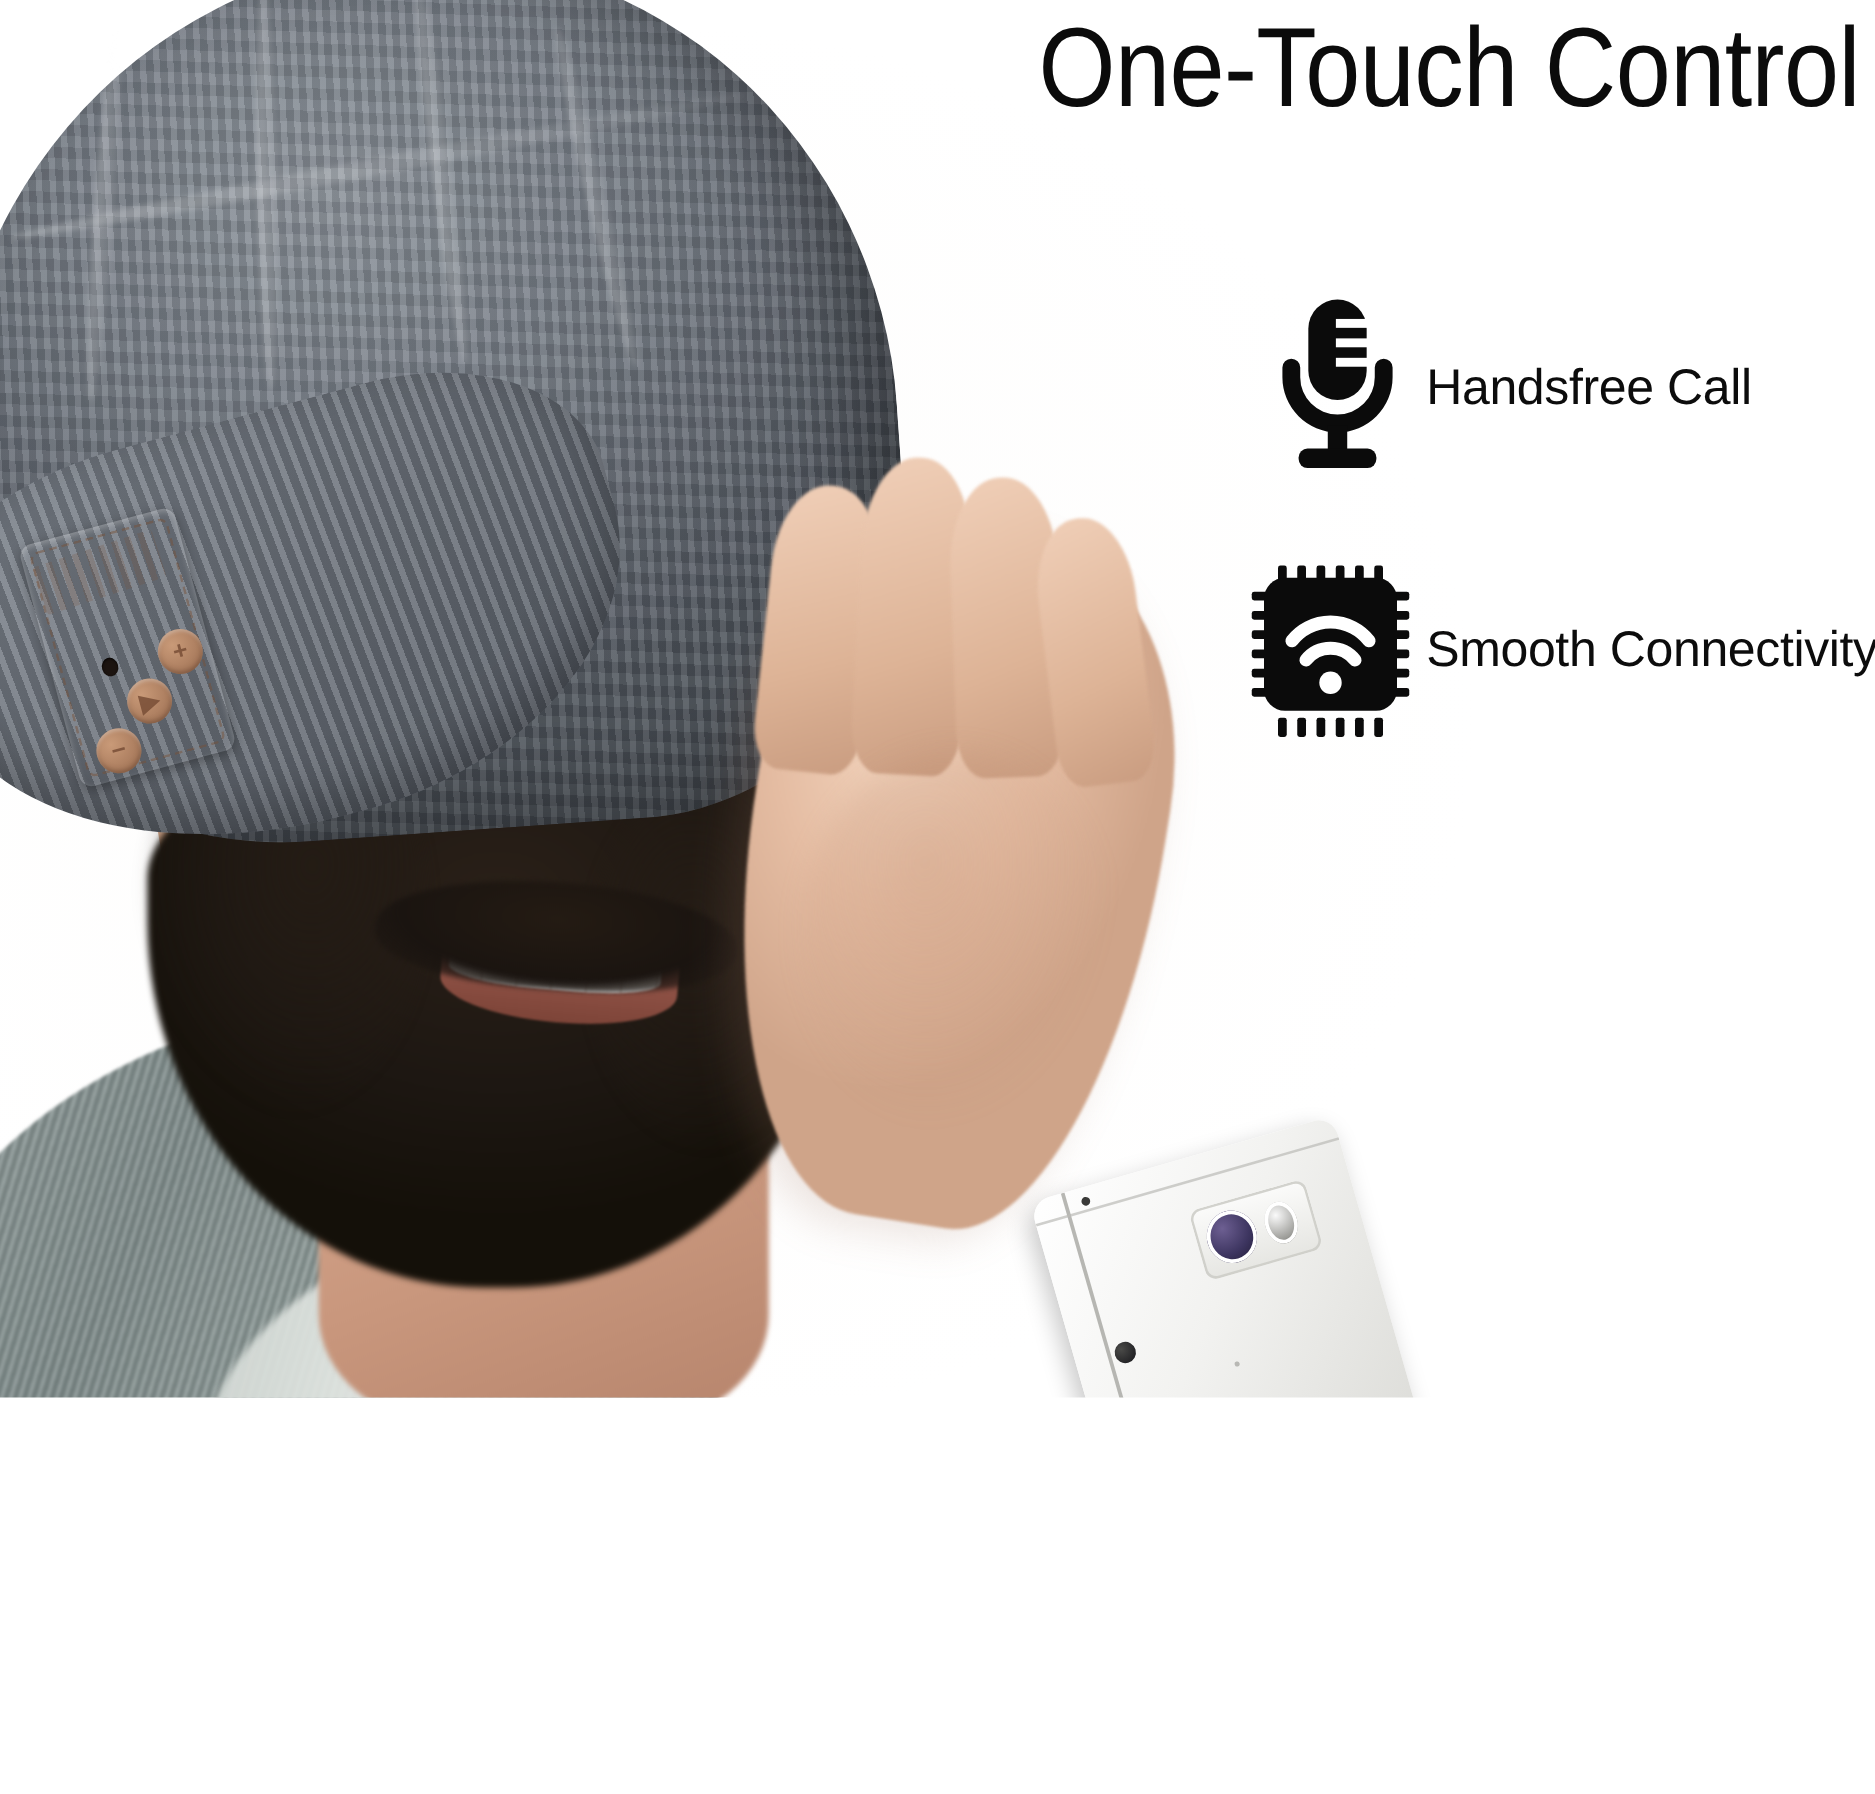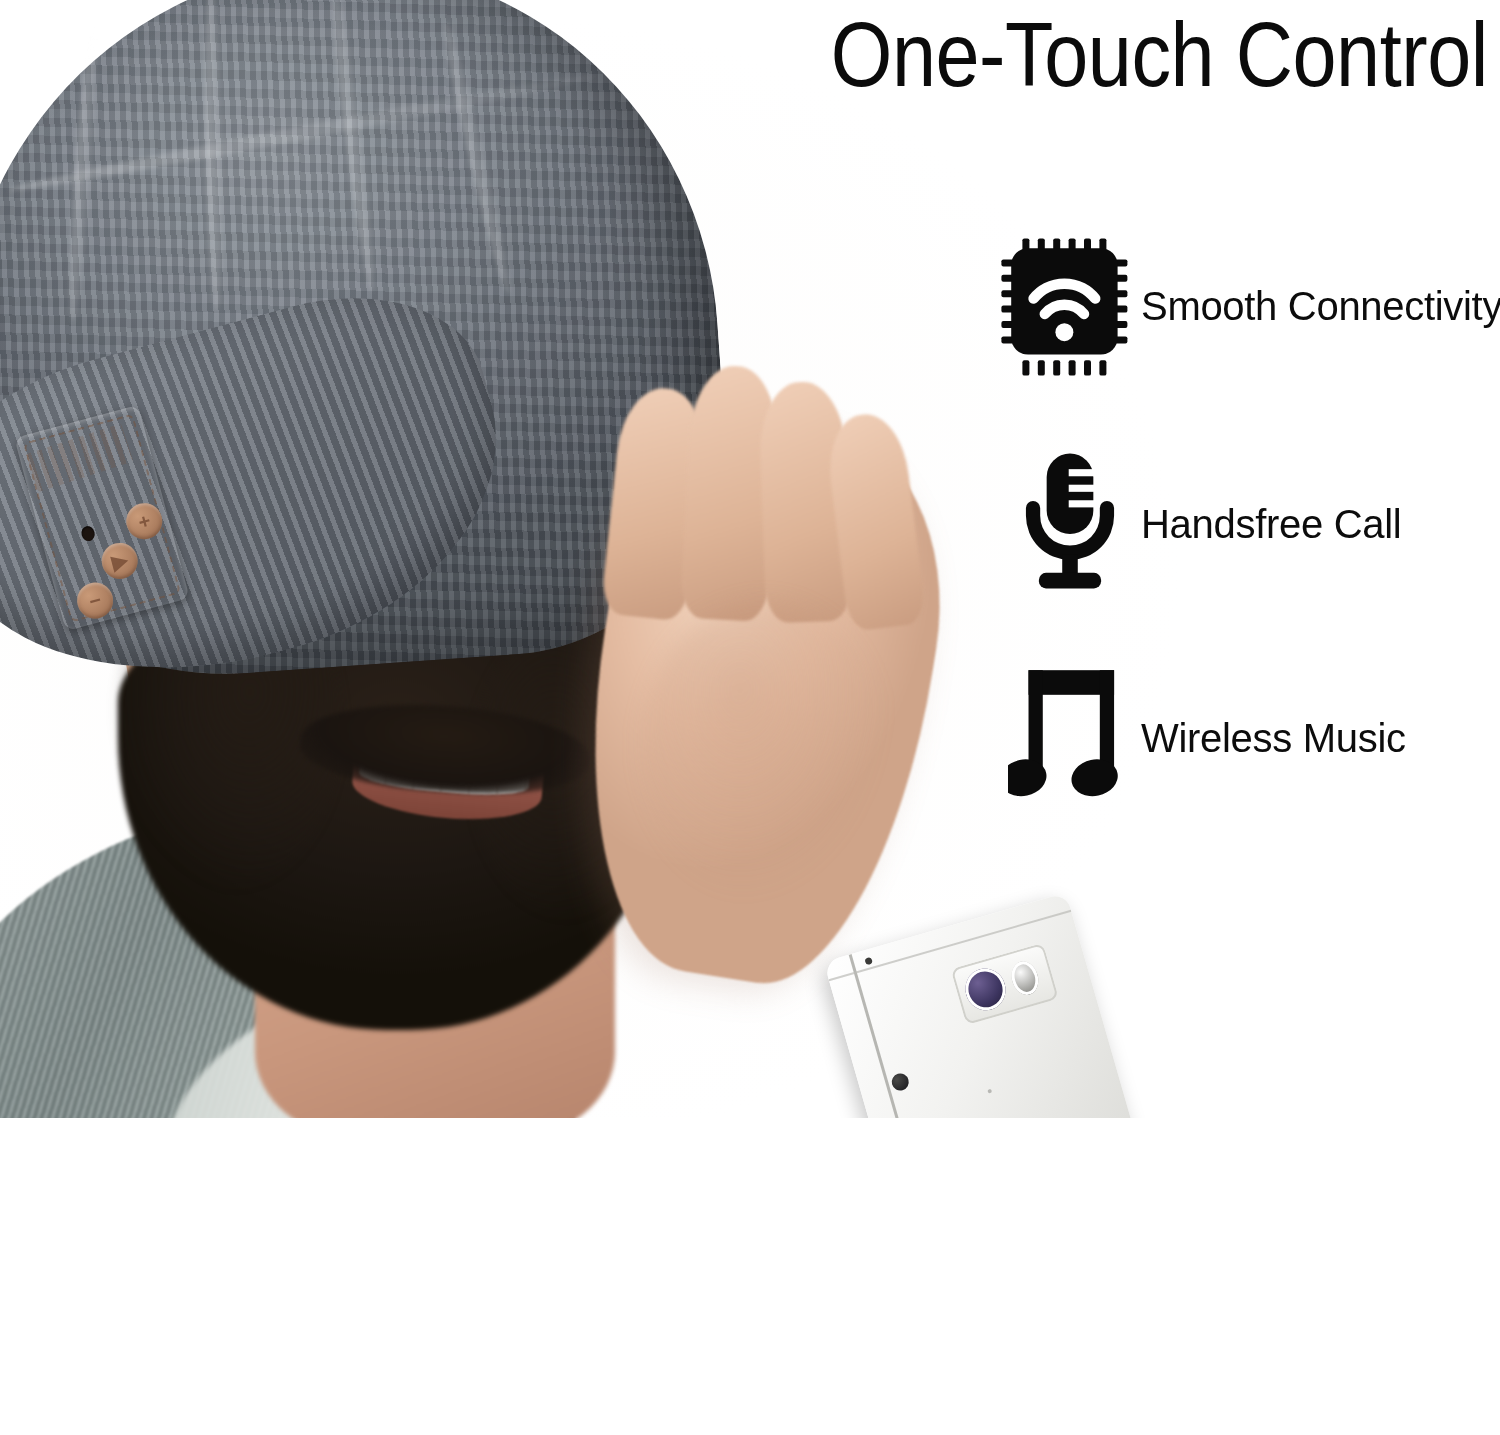--- a/index.html
+++ b/index.html
@@ -503,20 +503,45 @@
       </div>
       <div class="phone-dot"></div>
       <div class="phone-pin"></div>
     </div>
   </div>
 
   <div class="headline">One-Touch Control</div>
 
   <div class="features">
 
+    <div class="feature-row r2">
+      <div class="feature-icon">
+        <svg width="132" height="140" viewBox="0 0 100 108" aria-hidden="true">
+          <g fill="#0b0b0b">
+
+            <rect x="32" y="2" width="36" height="62" rx="18"></rect>
+
+            <path d="M16 44 a5.5 5.5 0 0 1 11 0 v6 a23 23 0 0 0 46 0 v-6 a5.5 5.5 0 0 1 11 0 v6
+                     a34 34 0 0 1 -68 0 z"></path>
+
+            <rect x="44" y="80" width="12" height="16"></rect>
+
+            <rect x="26" y="94" width="48" height="12" rx="5.5"></rect>
+          </g>
+
+          <g fill="#ffffff">
+            <rect x="49" y="14" width="21" height="5.5"></rect>
+            <rect x="49" y="26" width="21" height="5.5"></rect>
+            <rect x="49" y="38" width="21" height="5.5"></rect>
+          </g>
+        </svg>
+      </div>
+      <div class="feature-label">Handsfree Call</div>
+    </div>
+
     <div class="feature-row r1">
       <div class="feature-icon">
         <svg width="140" height="140" viewBox="0 0 100 100" aria-hidden="true">
           <g fill="#0b0b0b">
 
             <rect x="16" y="1" width="5" height="11" rx="1.4"></rect>
             <rect x="27" y="1" width="5" height="11" rx="1.4"></rect>
             <rect x="38" y="1" width="5" height="11" rx="1.4"></rect>
             <rect x="49" y="1" width="5" height="11" rx="1.4"></rect>
             <rect x="60" y="1" width="5" height="11" rx="1.4"></rect>
@@ -549,59 +574,17 @@
           <g fill="none" stroke="#ffffff" stroke-width="7.5" stroke-linecap="round">
             <path d="M24 44 A28 28 0 0 1 68 44"></path>
             <path d="M32 55 A18 18 0 0 1 60 55"></path>
           </g>
           <circle cx="46" cy="68" r="6.4" fill="#ffffff"></circle>
         </svg>
       </div>
       <div class="feature-label">Smooth Connectivity</div>
     </div>
 
-    <div class="feature-row r2">
-      <div class="feature-icon">
-        <svg width="132" height="140" viewBox="0 0 100 108" aria-hidden="true">
-          <g fill="#0b0b0b">
-
-            <rect x="32" y="2" width="36" height="62" rx="18"></rect>
-
-            <path d="M16 44 a5.5 5.5 0 0 1 11 0 v6 a23 23 0 0 0 46 0 v-6 a5.5 5.5 0 0 1 11 0 v6
-                     a34 34 0 0 1 -68 0 z"></path>
-
-            <rect x="44" y="80" width="12" height="16"></rect>
-
-            <rect x="26" y="94" width="48" height="12" rx="5.5"></rect>
-          </g>
-
-          <g fill="#ffffff">
-            <rect x="49" y="14" width="21" height="5.5"></rect>
-            <rect x="49" y="26" width="21" height="5.5"></rect>
-            <rect x="49" y="38" width="21" height="5.5"></rect>
-          </g>
-        </svg>
-      </div>
-      <div class="feature-label">Handsfree Call</div>
-    </div>
-
-    <div class="feature-row r3">
-      <div class="feature-icon">
-        <svg width="124" height="140" viewBox="0 0 92 108" aria-hidden="true">
-          <g fill="#0b0b0b">
-
-            <rect x="14" y="4" width="66" height="19"></rect>
-
-            <rect x="14" y="4" width="11" height="82"></rect>
-            <rect x="69" y="4" width="11" height="82"></rect>
-
-            <ellipse cx="10" cy="87" rx="18" ry="14" transform="rotate(-12 10 87)"></ellipse>
-            <ellipse cx="65" cy="87" rx="18" ry="14" transform="rotate(-12 65 87)"></ellipse>
-          </g>
-        </svg>
-      </div>
-      <div class="feature-label">Wireless Music</div>
-    </div>
 
   </div>
 
 
 </div>
 
 </body></html>

